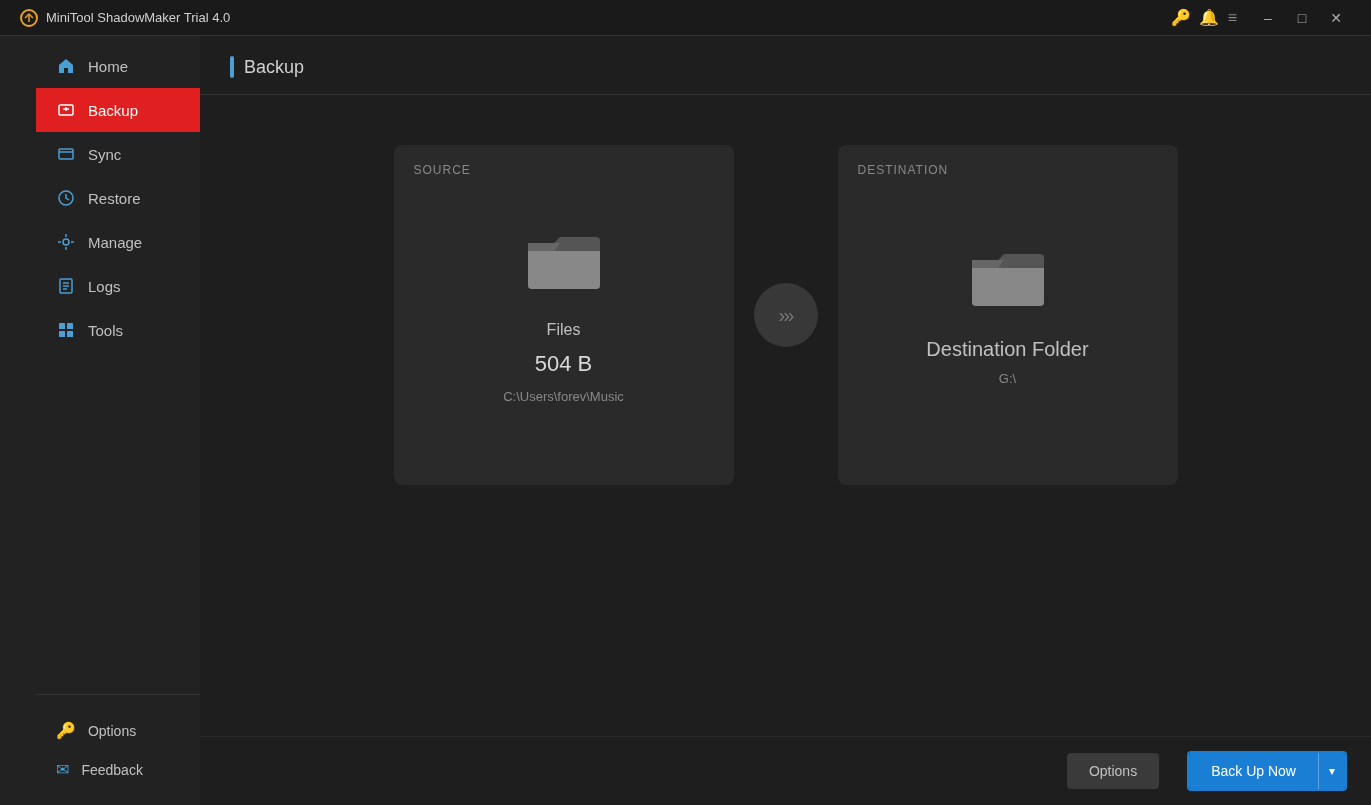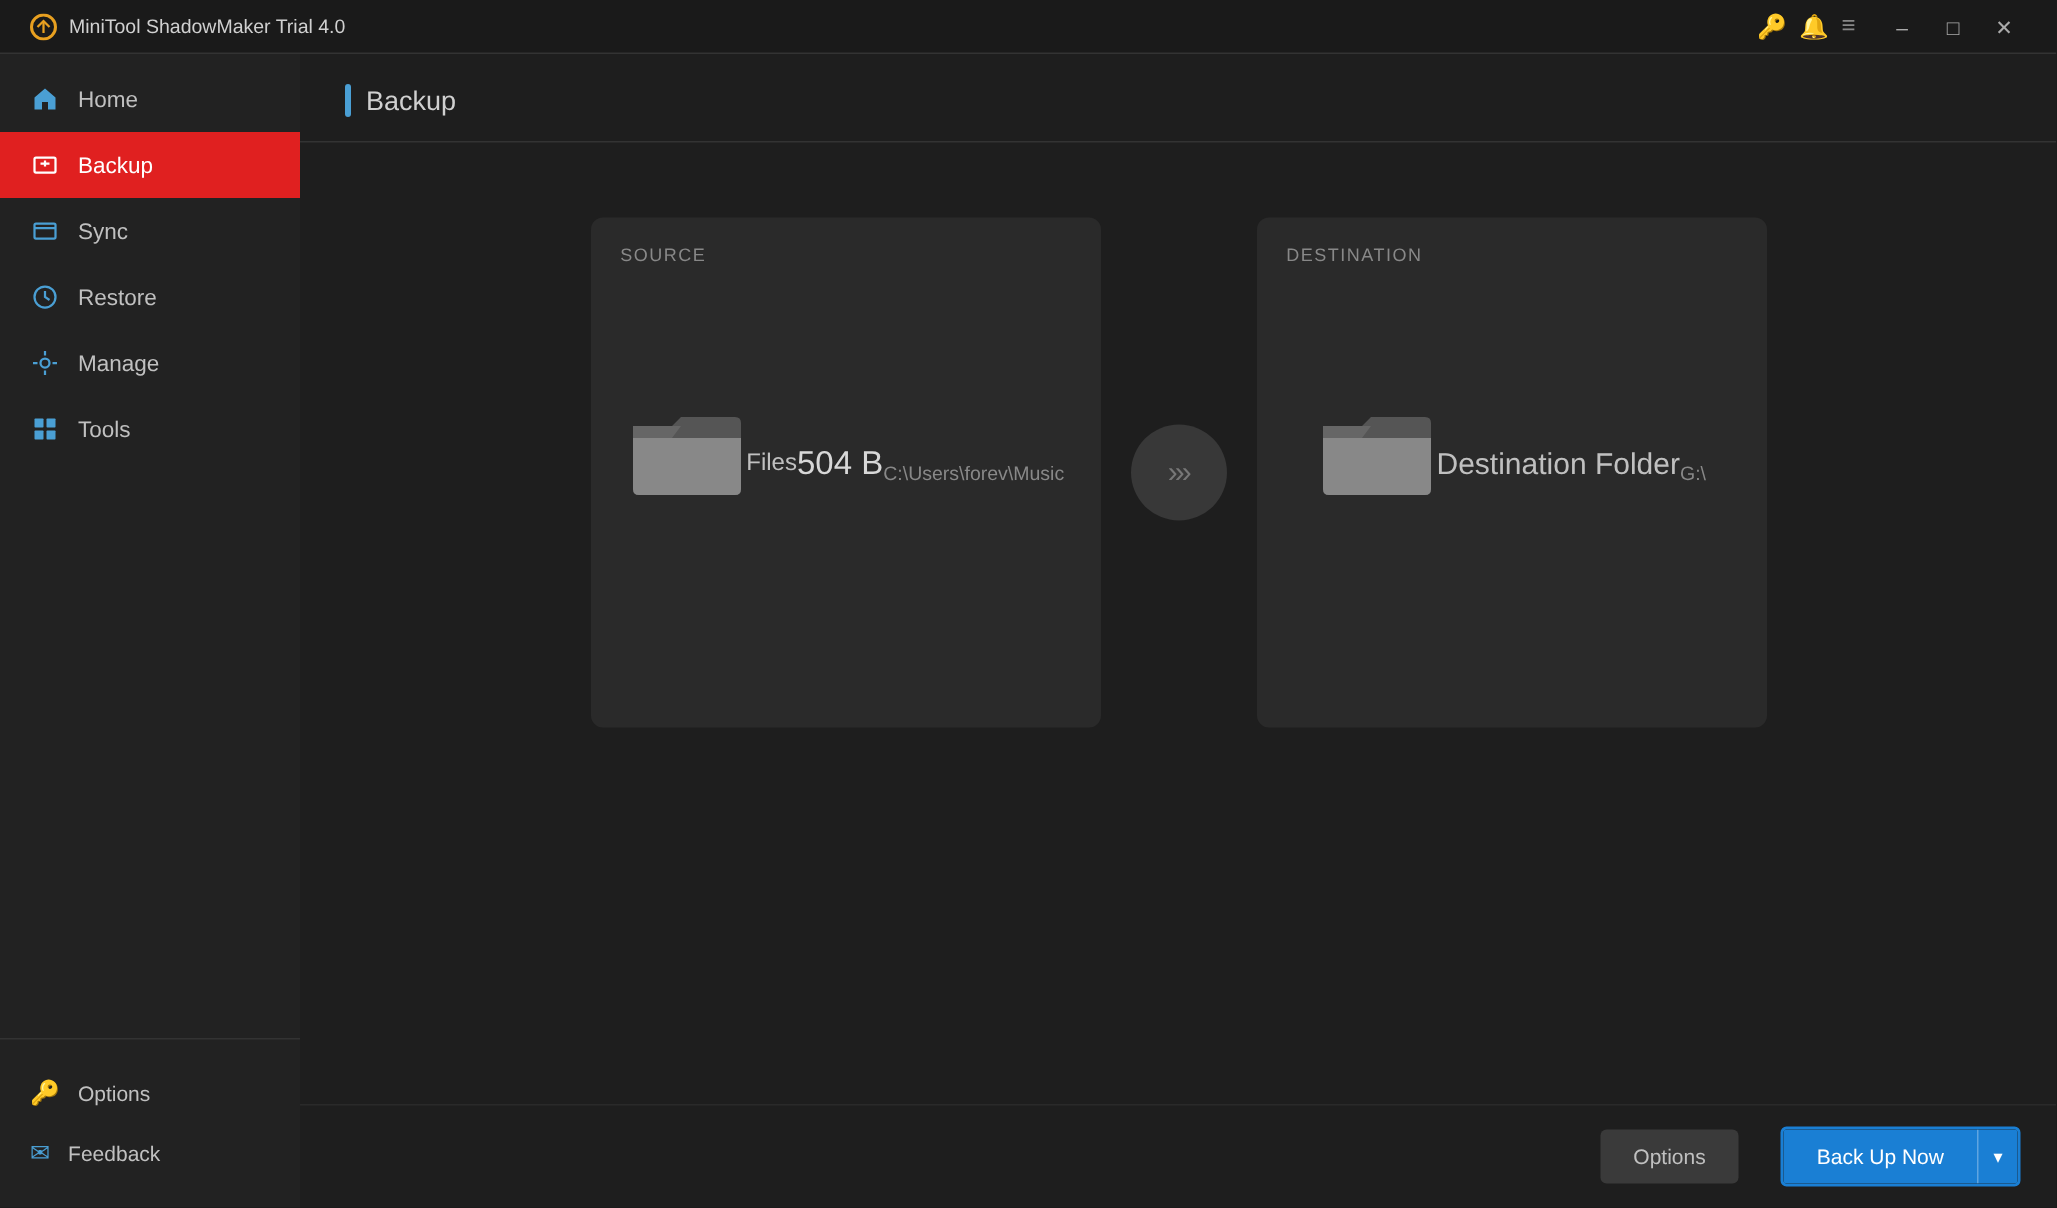--- a/index.html
+++ b/index.html
@@ -70,20 +70,21 @@
     }
 
     
     .sidebar {
       width: 200px;
       background: #222222;
       display: flex;
       flex-direction: column;
       padding-top: 8px;
       flex-shrink: 0;
+      padding-left: 36px;
     }
     .sidebar-nav {
       flex: 1;
     }
     .sidebar-item {
       display: flex;
       align-items: center;
       padding: 12px 20px;
       cursor: pointer;
       font-size: 15px;
@@ -171,21 +172,21 @@
       justify-content: center;
       margin-top: 20px;
     }
 
     .backup-card {
       width: 340px;
       height: 340px;
       background: #2a2a2a;
       border-radius: 8px;
       display: flex;
-      flex-direction: row;
+      flex-direction: column;
       align-items: center;
       justify-content: center;
       cursor: pointer;
       position: relative;
       padding: 20px;
     }
 
     .card-label {
       position: absolute;
       top: 18px;
@@ -371,20 +372,31 @@
       <div class="sidebar-item">
         <span class="sidebar-icon">
           <svg width="18" height="18" viewBox="0 0 18 18" fill="none" stroke="currentColor" stroke-width="1.5">
             <circle cx="9" cy="9" r="3"></circle>
             <path d="M9 1v3M9 14v3M1 9h3M14 9h3"></path>
           </svg>
         </span>
         <span>Manage</span>
       </div>
 
+      <div class="sidebar-item">
+        <span class="sidebar-icon">
+          <svg width="18" height="18" viewBox="0 0 18 18" fill="none" stroke="currentColor" stroke-width="1.5">
+            <rect x="3" y="2" width="12" height="14" rx="1"></rect>
+            <line x1="6" y1="6" x2="12" y2="6"></line>
+            <line x1="6" y1="9" x2="12" y2="9"></line>
+            <line x1="6" y1="12" x2="10" y2="12"></line>
+          </svg>
+        </span>
+        <span>Logs</span>
+      </div>
 
       <div class="sidebar-item">
         <span class="sidebar-icon">
           <svg width="18" height="18" viewBox="0 0 18 18" fill="currentColor">
             <rect x="2" y="2" width="6" height="6" rx="0.5"></rect>
             <rect x="10" y="2" width="6" height="6" rx="0.5"></rect>
             <rect x="2" y="10" width="6" height="6" rx="0.5"></rect>
             <rect x="10" y="10" width="6" height="6" rx="0.5"></rect>
           </svg>
         </span>

